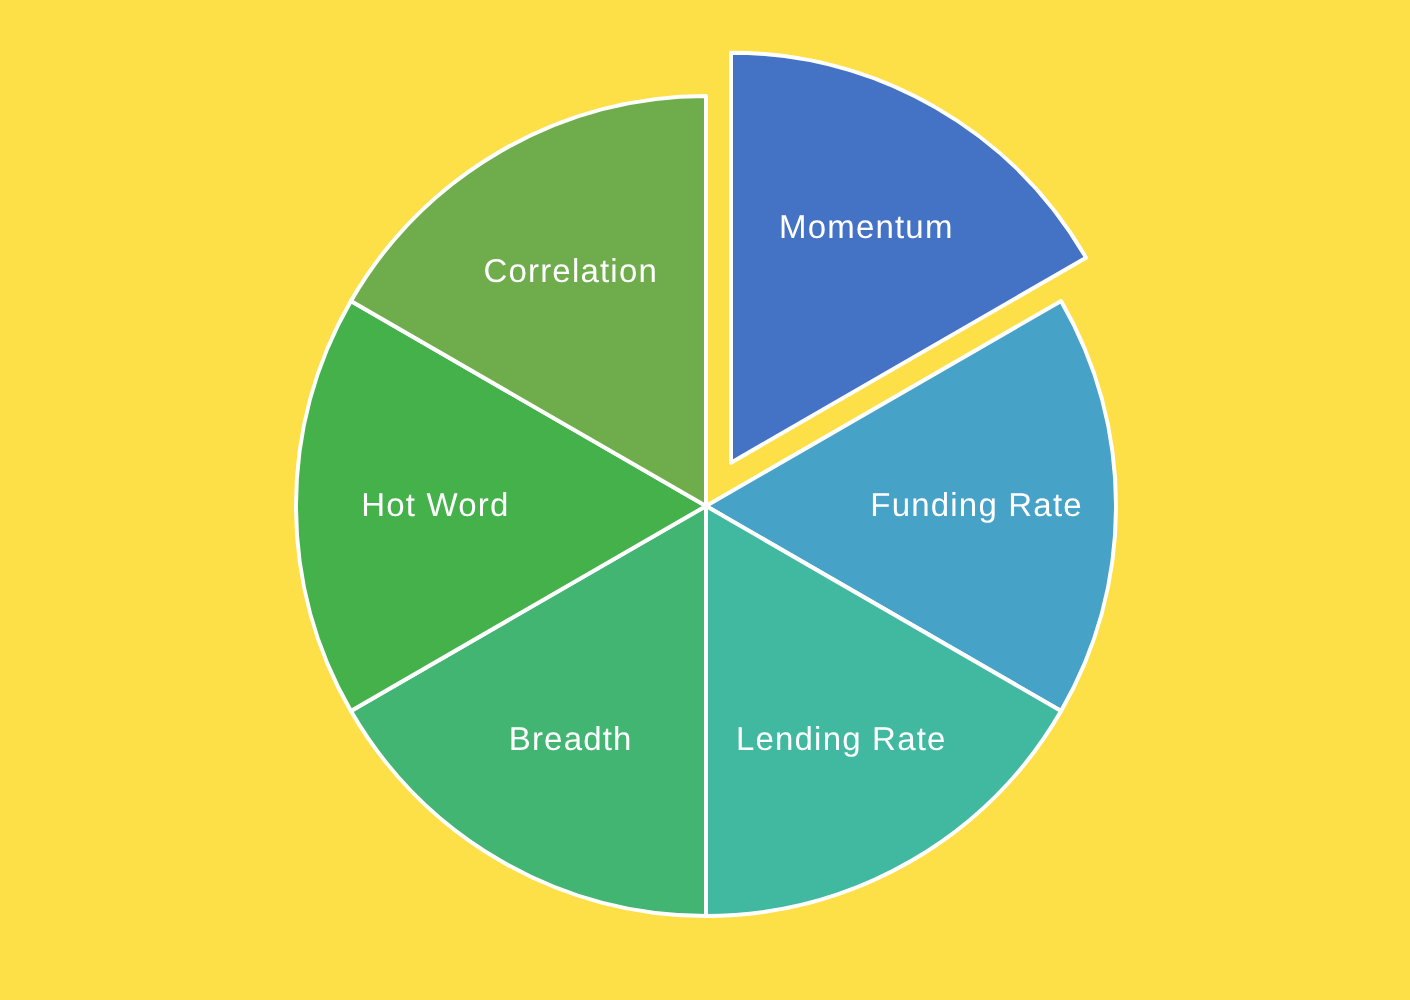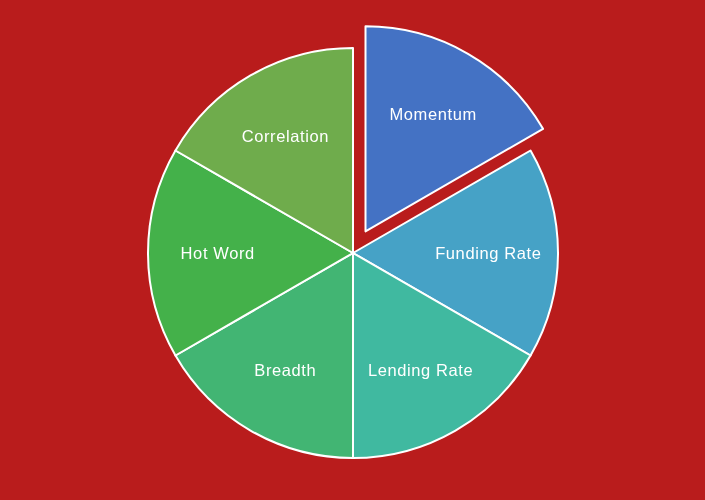--- a/index.html
+++ b/index.html
@@ -5,21 +5,21 @@
   html, body {
     margin: 0;
     padding: 0;
     background: #FFFFFF;
     font-family: "Liberation Sans", sans-serif;
   }
   .stage {
     position: relative;
     width: 705px;
     height: 500px;
-    background: #b91c1c;
+    background: #fde047;
     overflow: hidden;
     text-align: center;
   }
   svg.pie {
     display: block;
     width: 705px;
     height: 500px;
   }
   .slice-label {
     fill: #FFFFFF;

